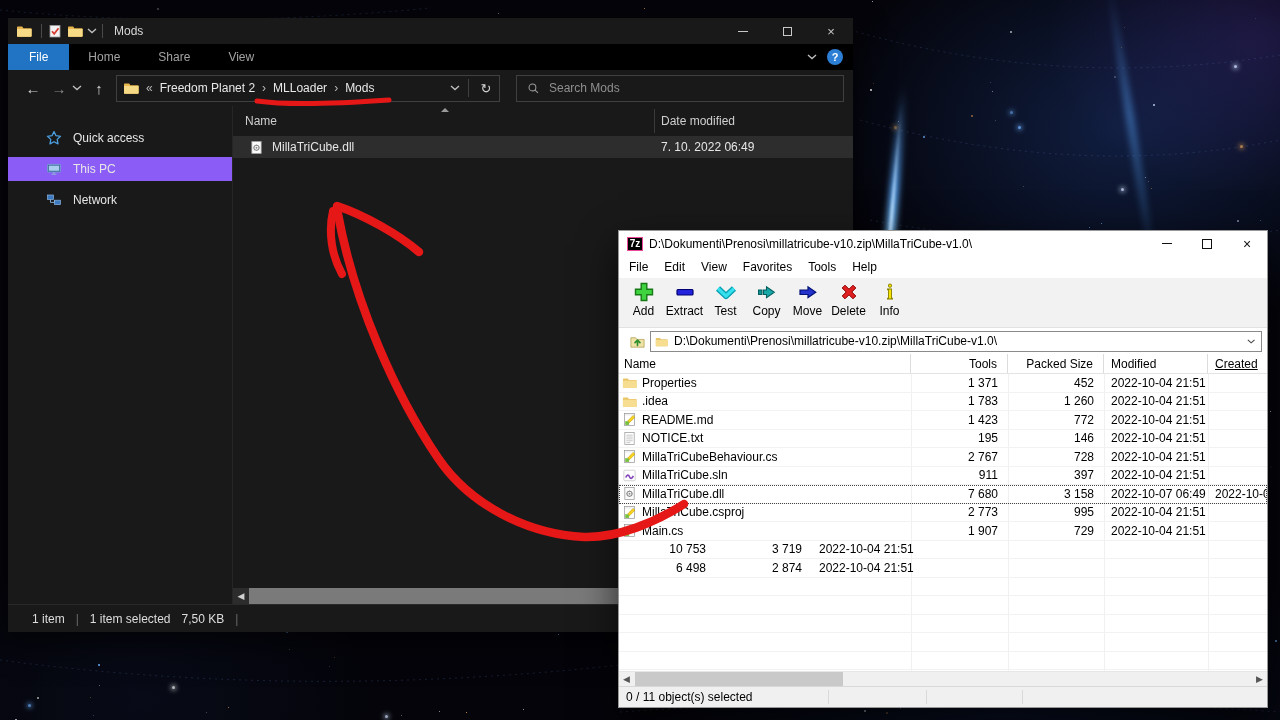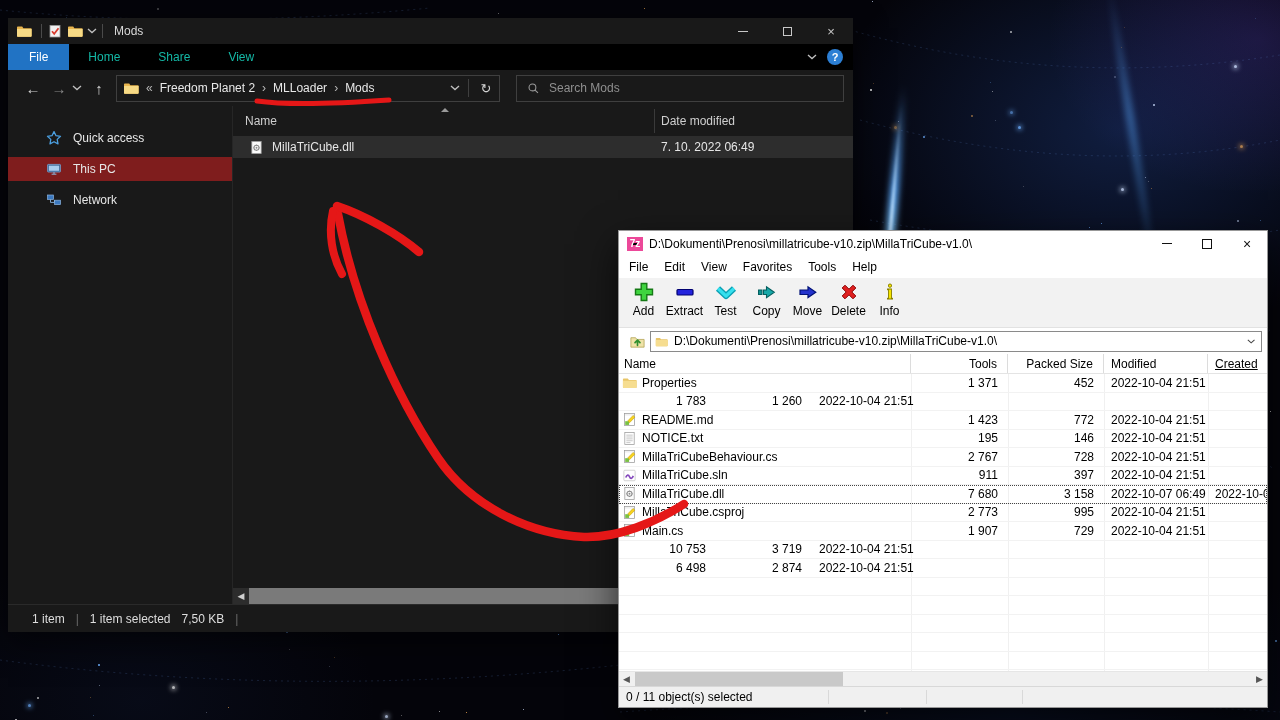--- a/index.html
+++ b/index.html
@@ -35,21 +35,21 @@
   .ex-titlebar .ticon { width:16px; height:16px; margin-right:4px; display:inline-flex; }
   .qsep { width:1px; height:14px; background:#4a4a4a; margin:0 5px; }
   .ex-title { margin-left:6px; color:#d8d8d8; }
   .ex-caption { margin-left:auto; display:flex; height:26px; }
   .capbtn { width:44px; height:26px; display:flex; align-items:center; justify-content:center; color:#c8c8c8; }
   .glyph-min { width:10px; height:1px; background:#c8c8c8; display:block; }
   .glyph-max { width:9px; height:9px; border:1px solid #c8c8c8; display:block; }
   .glyph-close { font-size:13px; line-height:1; }
 
   .ex-tabs { height:26px; background:#000; display:flex; align-items:stretch; }
-  .ex-tab { padding:12px 19px; display:flex; align-items:center; color:#14b8a6; }
+  .ex-tab { padding:12px 19px; display:flex; align-items:center; color:#a3a3a3; }
   .ex-tab.active { background:#2173c4; color:#fff; padding:0 21px; }
   .ex-tabs-right { margin-left:auto; display:flex; align-items:center; gap:10px; padding-right:10px; }
   .chev { display:inline-flex; width:10px; height:6px; color:#c0c0c0; }
   .helpbtn { width:16px; height:16px; border-radius:50%; background:#2c7fd4; color:#fff; font-size:11px; font-weight:bold;
     display:flex; align-items:center; justify-content:center; }
 
   .ex-addr { height:36px; display:flex; align-items:center; padding-left:12px; }
   .navg { color:#d2d2d2; font-size:15px; width:26px; text-align:center; }
   .navg.dim { color:#8a8a8a; }
   .navg.small { width:18px; }
@@ -60,21 +60,21 @@
   .crumbsep { color:#b8b8b8; padding:0 2px; }
   .addr-right { margin-left:auto; display:flex; align-items:center; gap:8px; }
   .addr-div { width:1px; height:18px; background:#3f3f3f; }
   .searchbox { width:328px; height:27px; border:1px solid #3f3f3f; background:#191919; margin-left:16px;
     display:flex; align-items:center; padding-left:10px; gap:9px; color:#8f8f8f; }
   .searchbox .ticon { width:13px; height:13px; display:inline-flex; }
 
   .ex-main { display:flex; height:498px; }
   .ex-sidebar { width:224px; padding-top:20px; }
   .ex-side-item { height:24px; margin-bottom:7px; display:flex; align-items:center; padding-left:38px; gap:11px; }
-  .ex-side-item.selected { background:#7f1d1d; }
+  .ex-side-item.selected { background:#8b5cf6; }
   .ex-side-item .ticon { width:16px; height:16px; display:inline-flex; }
   .ex-pane { flex:1; position:relative; border-left:1px solid #262626; }
   .ex-colhead { position:absolute; top:0; left:0; right:0; height:30px; color:#cfcfcf; }
   .ex-colname { position:absolute; left:12px; top:8px; }
   .ex-coldate { position:absolute; left:428px; top:8px; }
   .ex-colsep { position:absolute; left:421px; top:3px; width:1px; height:24px; background:#3a3a3a; }
   .ex-sort { position:absolute; left:208px; top:2px; width:0; height:0;
     border-left:4px solid transparent; border-right:4px solid transparent; border-bottom:4px solid #9a9a9a; }
   .ex-filerow { position:absolute; top:30px; left:0; right:0; height:22px; display:flex; align-items:center; }
   .ex-filerow.selected { background:#2d2d2d; }
@@ -83,21 +83,21 @@
   .ex-hscroll { position:absolute; bottom:0; left:0; right:0; height:16px; background:#2c2c2c; display:flex; align-items:center; }
   .ex-harrow { width:16px; text-align:center; color:#cfcfcf; font-size:9px; }
   .ex-hthumb { width:370px; height:16px; background:#7a7a7a; }
   .ex-status { height:28px; border-top:1px solid #2a2a2a; display:flex; align-items:center; padding-left:24px; gap:11px; color:#dedede; }
   .st-sep { color:#6a6a6a; }
 
   
   #sevenzip { position:absolute; left:618px; top:230px; width:650px; height:478px; z-index:20;
     background:#fff; border:1px solid #989898; color:#000; font-size:12px; box-shadow:0 14px 36px rgba(0,0,0,.65); }
   .sz-titlebar { height:25px; display:flex; align-items:center; padding-left:8px; background:#fff; }
-  .sz-appicon { width:16px; height:14px; background:#000; border:6px solid #ec4899; color:#fff; font-size:10px; font-weight:bold;
+  .sz-appicon { width:16px; height:14px; background:#000; border:1px solid #ec4899; color:#fff; font-size:10px; font-weight:bold;
     display:flex; align-items:center; justify-content:center; margin-right:6px; }
   .sz-caption { margin-left:auto; display:flex; }
   .szcap { width:40px; height:25px; display:flex; align-items:center; justify-content:center; color:#111; }
   .szg-min { width:10px; height:1px; background:#111; display:block; }
   .szg-max { width:10px; height:10px; border:1px solid #111; display:block; }
   .szg-close { font-size:14px; line-height:1; }
   .sz-menu { height:22px; display:flex; align-items:center; padding-left:2px; background:#fff; }
   .sz-menu-item { padding:0 8px; }
   .sz-toolbar { height:50px; background:#f2f2f2; border-bottom:1px solid #e2e2e2; display:flex; padding:2px 0 0 4px; }
   .sz-tool { width:41px; display:flex; flex-direction:column; align-items:center; }
@@ -747,20 +747,29 @@
             </svg>
           </span>
           <span>Properties</span>
         </span>
         <span class="c-size">1 371</span>
         <span class="c-pack">452</span>
         <span class="c-mod">2022-10-04 21:51</span>
         <span class="c-cre"></span>
       </div>
       <div class="sz-row">
+        <span class="c-name">
+          <span class="ticon">
+            <svg viewBox="0 0 16 16">
+              <path d="M1 3.6h5.2l1.2 1.6H15a.6.6 0 0 1 .6.6v7.2a.8.8 0 0 1-.8.8H1.8A.8.8 0 0 1 1 13V4.4a.8.8 0 0 1 .8-.8z" fill="#e8c568"></path>
+              <path d="M1 6h14.6v7a.8.8 0 0 1-.8.8H1.8A.8.8 0 0 1 1 13z" fill="#f6dd90"></path>
+            </svg>
+          </span>
+          <span>.idea</span>
+        </span>
         <span class="c-size">1 783</span>
         <span class="c-pack">1 260</span>
         <span class="c-mod">2022-10-04 21:51</span>
         <span class="c-cre"></span>
       </div>
       <div class="sz-row">
         <span class="c-name">
           <span class="ticon">
             <svg viewBox="0 0 16 16">
               <rect x="2.6" y="1.6" width="10.8" height="12.8" fill="#fff" stroke="#9a9a9a" stroke-width=".8"></rect>

